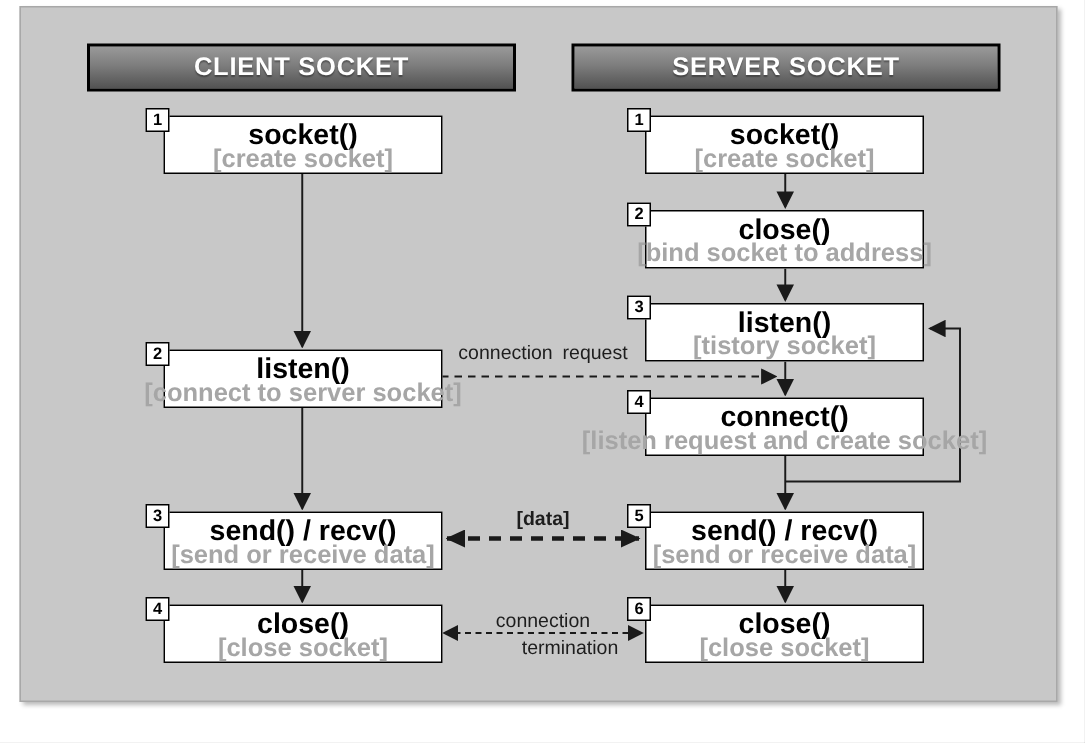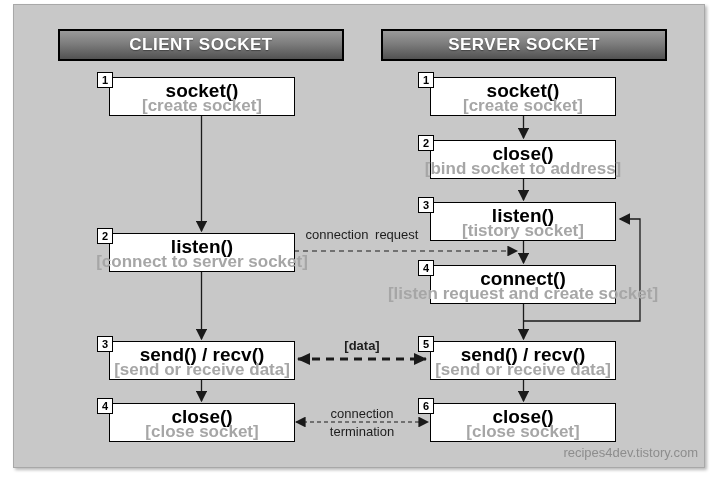--- a/index.html
+++ b/index.html
@@ -198,16 +198,15 @@
   </div>
   <div class="box" style="left:416px; top:398px;">
     <div class="badge">6</div>
     <div class="box-title">close()</div>
     <div class="box-sub">[close socket]</div>
   </div>
 
   <div class="link-label bold" style="left:235px; top:333px;">[data]</div>
   <div class="link-label spaced" style="left:235px; top:222px;">connection request</div>
   <div class="link-label" style="left:235px; top:401px;">connection</div>
-  <div class="link-label" style="left:235px; top:419px;">termination</div>
-
-  <div class="watermark">recipes4dev.tistory.com</div>
+  <div class="link-label" style="left:253px; top:419px;">termination</div>
+
 </div>
 
 </body></html>

